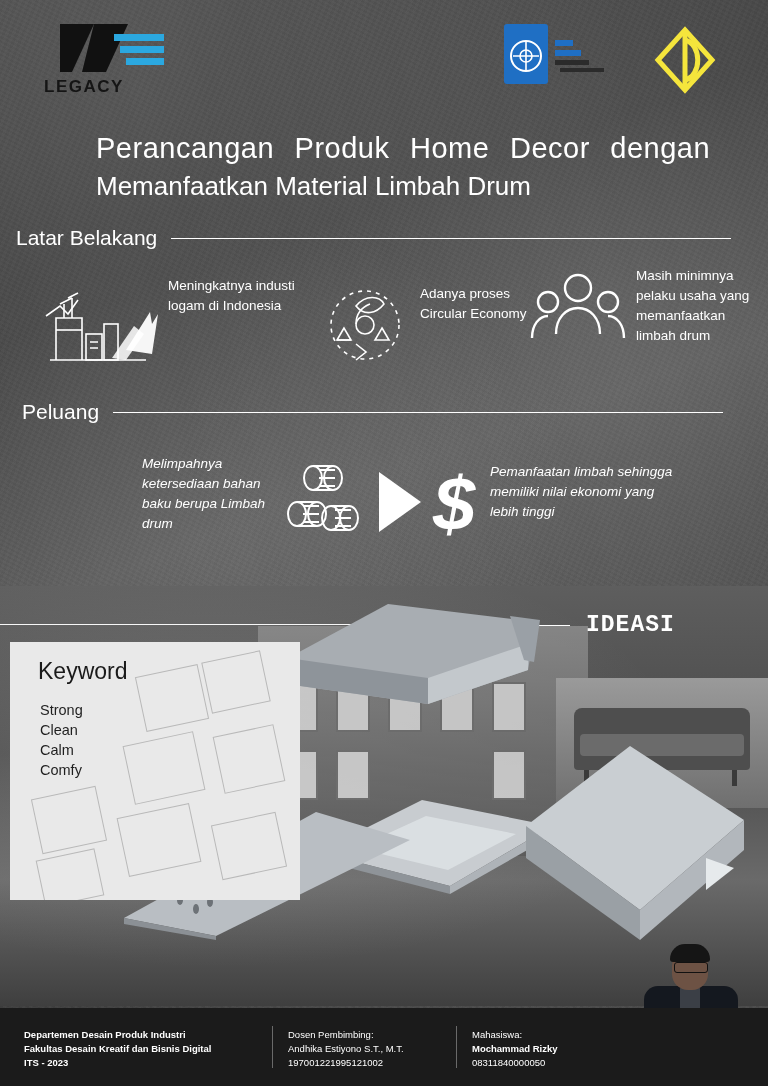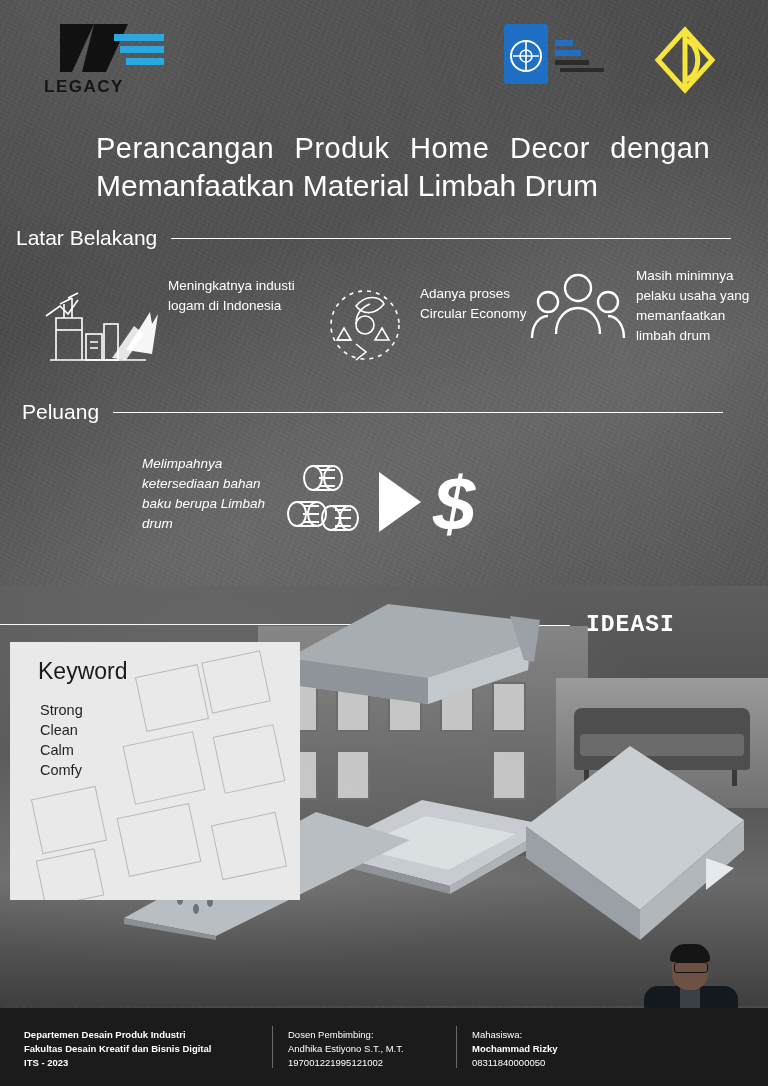--- a/index.html
+++ b/index.html
@@ -86,21 +86,21 @@
     width: 660px;
   }
   .title-line1 {
     font-size: 29px;
     letter-spacing: 0.5px;
     line-height: 40px;
     word-spacing: 12px;
     color: #ffffff;
   }
   .title-line2 {
-    font-size: 30px;
+    font-size: 26px;
     line-height: 36px;
     color: #ffffff;
   }
 
   
   .section-head {
     position: absolute;
     display: flex;
     align-items: center;
     gap: 14px;
@@ -523,20 +523,21 @@
           <ellipse cx="64" cy="66" rx="9" ry="12"></ellipse>
           <path d="M50 58 h16 M50 66 h16 M50 74 h16"></path>
         </g>
         <path d="M94 20 L136 50 L94 80 Z" fill="#ffffff"></path>
         <g fill="#ffffff">
           <text x="148" y="78" font-family="Liberation Sans, sans-serif" font-size="76" font-weight="bold">$</text>
         </g>
       </svg>
     </div>
 
+    <div class="pl-text" id="pl-right">Pemanfaatan limbah sehingga memiliki nilai ekonomi yang lebih tinggi</div>
   </div>
 
   <div class="photo-area">
 
     <div class="photo-building">
       <div class="win" style="left:26px; top:56px; width:30px; height:46px;"></div>
       <div class="win" style="left:78px; top:56px; width:30px; height:46px;"></div>
       <div class="win" style="left:130px; top:56px; width:30px; height:46px;"></div>
       <div class="win" style="left:182px; top:56px; width:30px; height:46px;"></div>
       <div class="win" style="left:234px; top:56px; width:30px; height:46px;"></div>

